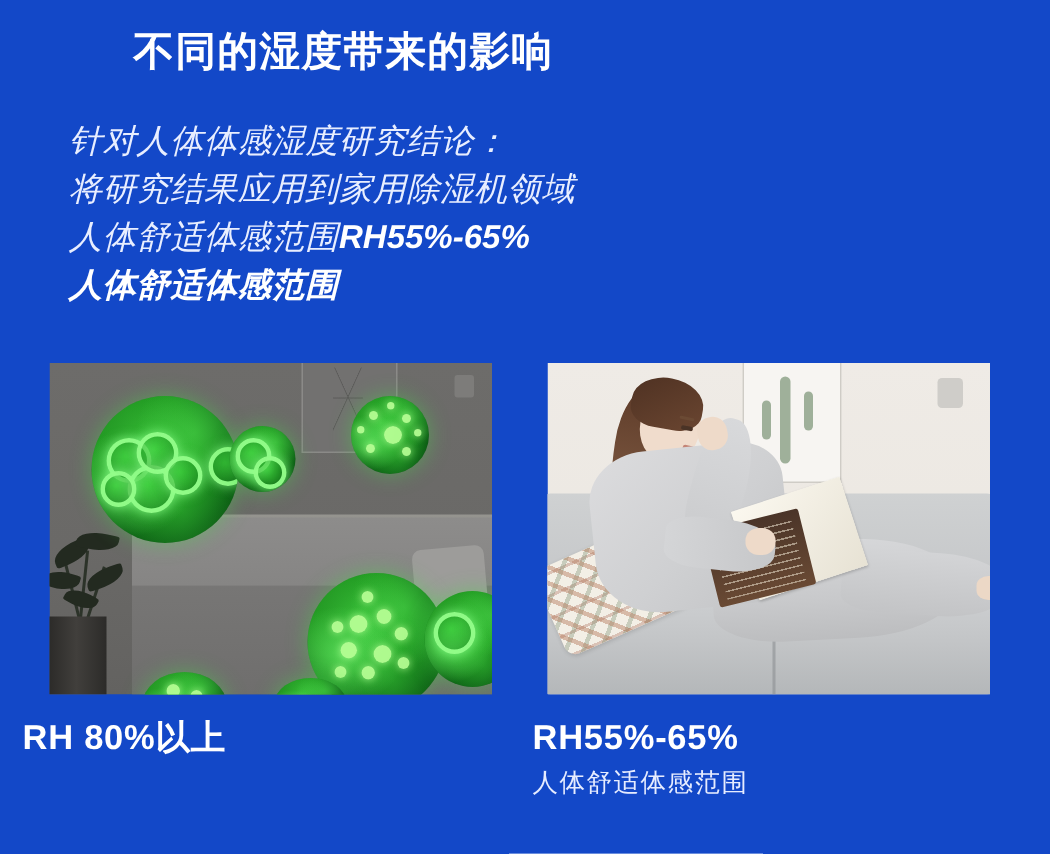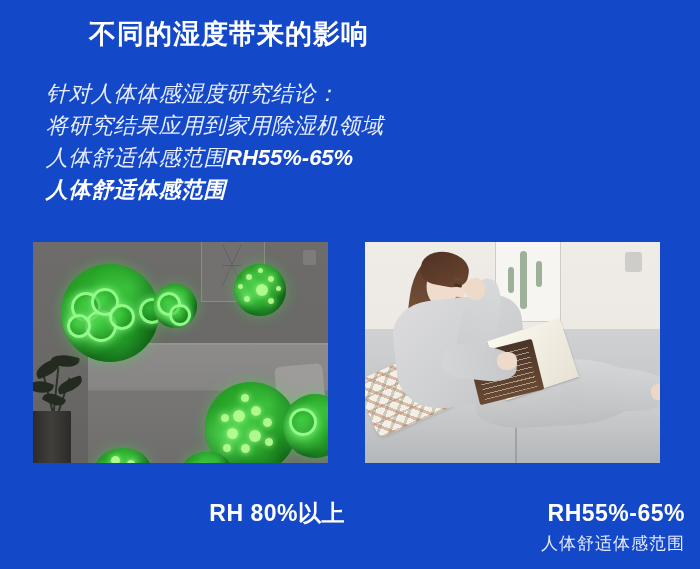--- a/index.html
+++ b/index.html
@@ -382,23 +382,23 @@
   }
   .book-cover:after {
     content:"";
     position:absolute; inset:4px 6px;
     background: repeating-linear-gradient(0deg, rgba(235,225,205,.55) 0 1px, transparent 1px 5px);
   }
 
   
   .caption {
     position: absolute;
-    top: 498px;
+    top: 476px;
     width: 330px;
-    text-align: right;
+    text-align: left;
   }
   #caption-left  { left: 15px; }
   #caption-right { left: 355px; }
   .caption-title {
     font-size: 23px;
     font-weight: bold;
     color: #ffffff;
     letter-spacing: 0.5px;
     line-height: 30px;
     white-space: nowrap;

